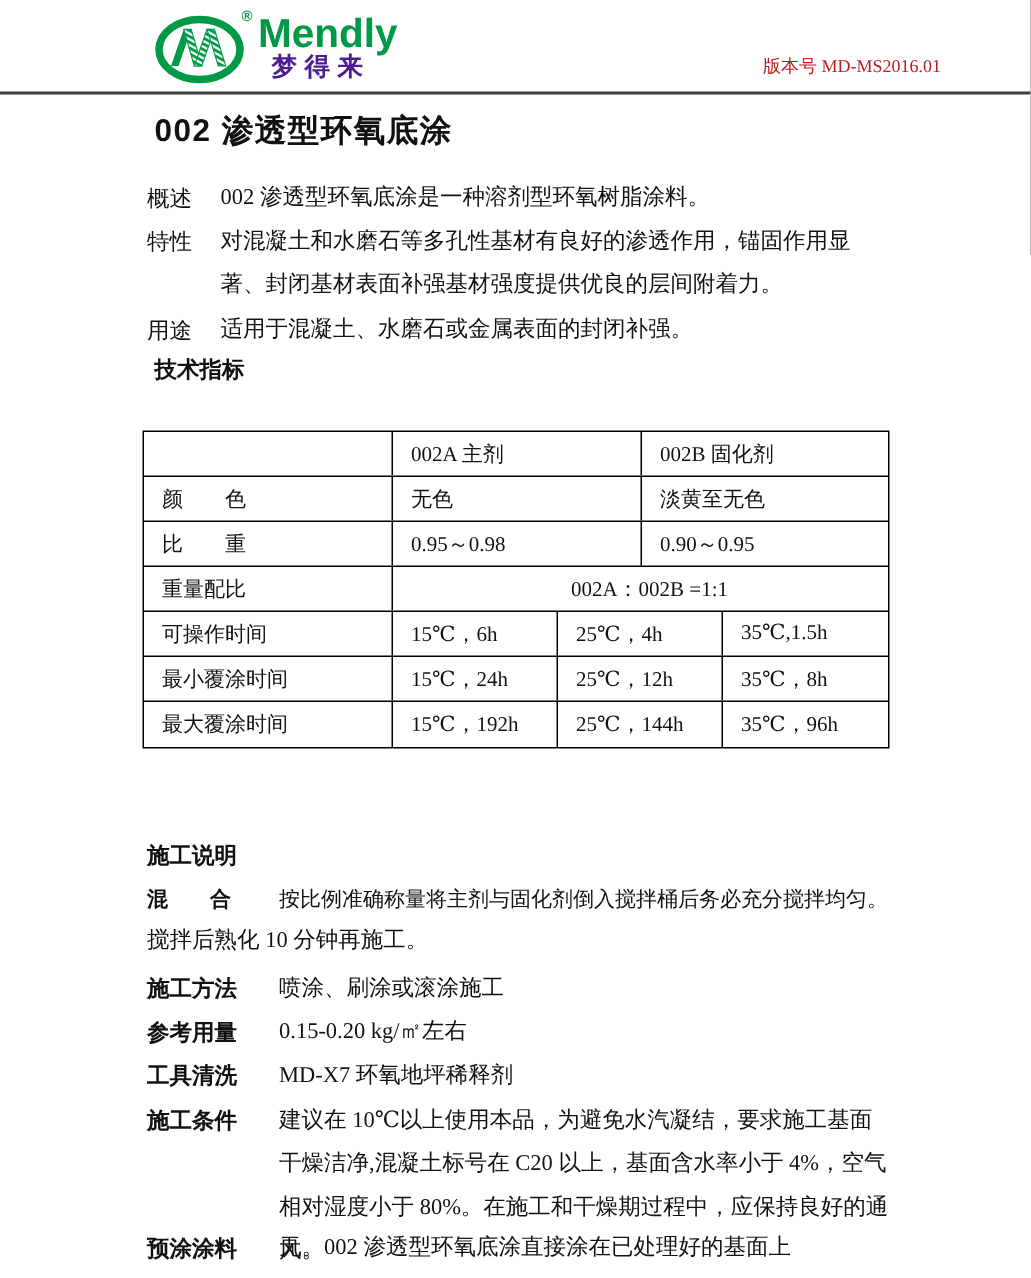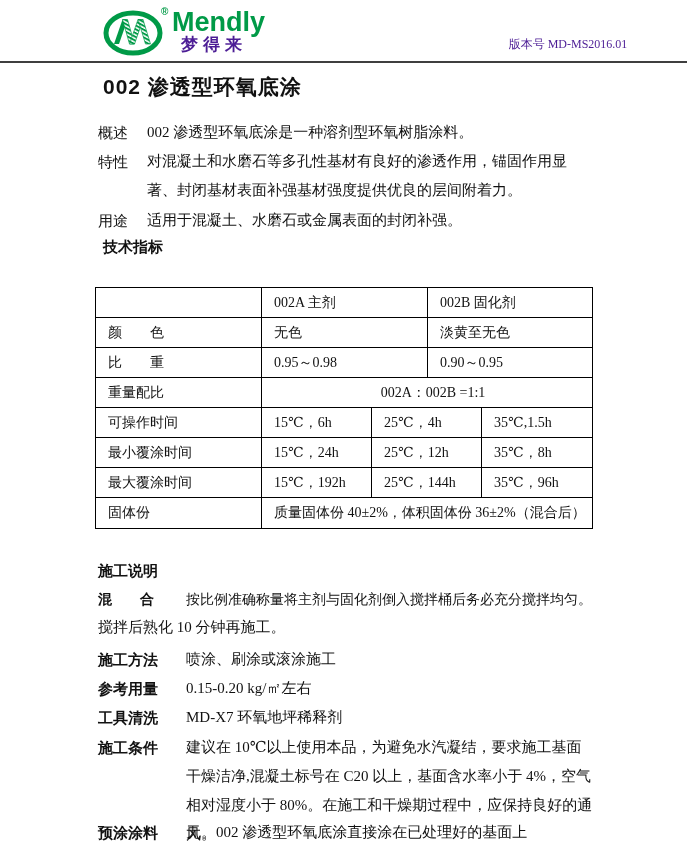--- a/index.html
+++ b/index.html
@@ -13,21 +13,21 @@
   .logo-wrap { position:absolute; left:103px; top:7px; width:64px; height:50px; }
   .logo-reg { position:absolute; left:161px; top:6px; font-size:10px; color:#009a47;
               font-family:"Liberation Sans","DejaVu Sans",sans-serif; font-weight:bold; }
   .brand-en { position:absolute; left:172px; top:8px; font-size:27px; font-weight:bold;
               color:#009a47; letter-spacing:0px; line-height:28px;
               font-family:"Liberation Sans","DejaVu Sans",sans-serif; }
   .brand-cn { position:absolute; left:181px; top:35px; font-size:17px; font-weight:bold;
               color:#4c1d95; letter-spacing:5px; line-height:20px;
               font-family:"Liberation Sans","DejaVu Sans",sans-serif; }
   .version  { position:absolute; left:488px; top:36px; width:160px; text-align:center;
-              font-size:12px; color:#4c1d95; }
+              font-size:12px; color:#b91c1c; }
   .head-rule { position:absolute; left:0; top:61px; width:687px; height:0;
                border-top:2px solid #3f3f3f; }
   
   .doc-title { position:absolute; left:103px; top:73px; font-size:21px; font-weight:bold;
                font-family:"Liberation Sans","DejaVu Sans",sans-serif; letter-spacing:1px; }
   .para { position:absolute; left:98px; width:498px; font-size:15px; line-height:29px; }
   .para .plabel { position:absolute; left:0; top:0; font-weight:normal; line-height:29px;
                   font-family:"Liberation Sans","DejaVu Sans",sans-serif; white-space:pre; }
   .para .pbody  { display:block; margin-left:49px; }
   .p-overview { top:118px; }
@@ -143,24 +143,20 @@
       <div class="t-cell c-third">15℃，24h</div>
       <div class="t-cell c-third">25℃，12h</div>
       <div class="t-cell c-rest">35℃，8h</div>
     </div>
     <div class="t-row">
       <div class="t-cell c-label">最大覆涂时间</div>
       <div class="t-cell c-third">15℃，192h</div>
       <div class="t-cell c-third">25℃，144h</div>
       <div class="t-cell c-rest">35℃，96h</div>
     </div>
-    <div class="t-row">
-      <div class="t-cell c-label">固体份</div>
-      <div class="t-cell c-span">质量固体份 40±2%，体积固体份 36±2%（混合后）</div>
-    </div>
   </div>
 
   <div class="sec-head h-constr">施工说明</div>
 
   <div class="mix-line1">
     <span class="plabel">混　　合</span><span>按比例准确称量将主剂与固化剂倒入搅拌桶后务必充分搅拌均匀。</span>
   </div>
   <div class="mix-line2">搅拌后熟化 10 分钟再施工。</div>
 
   <div class="c-item ci-0">

